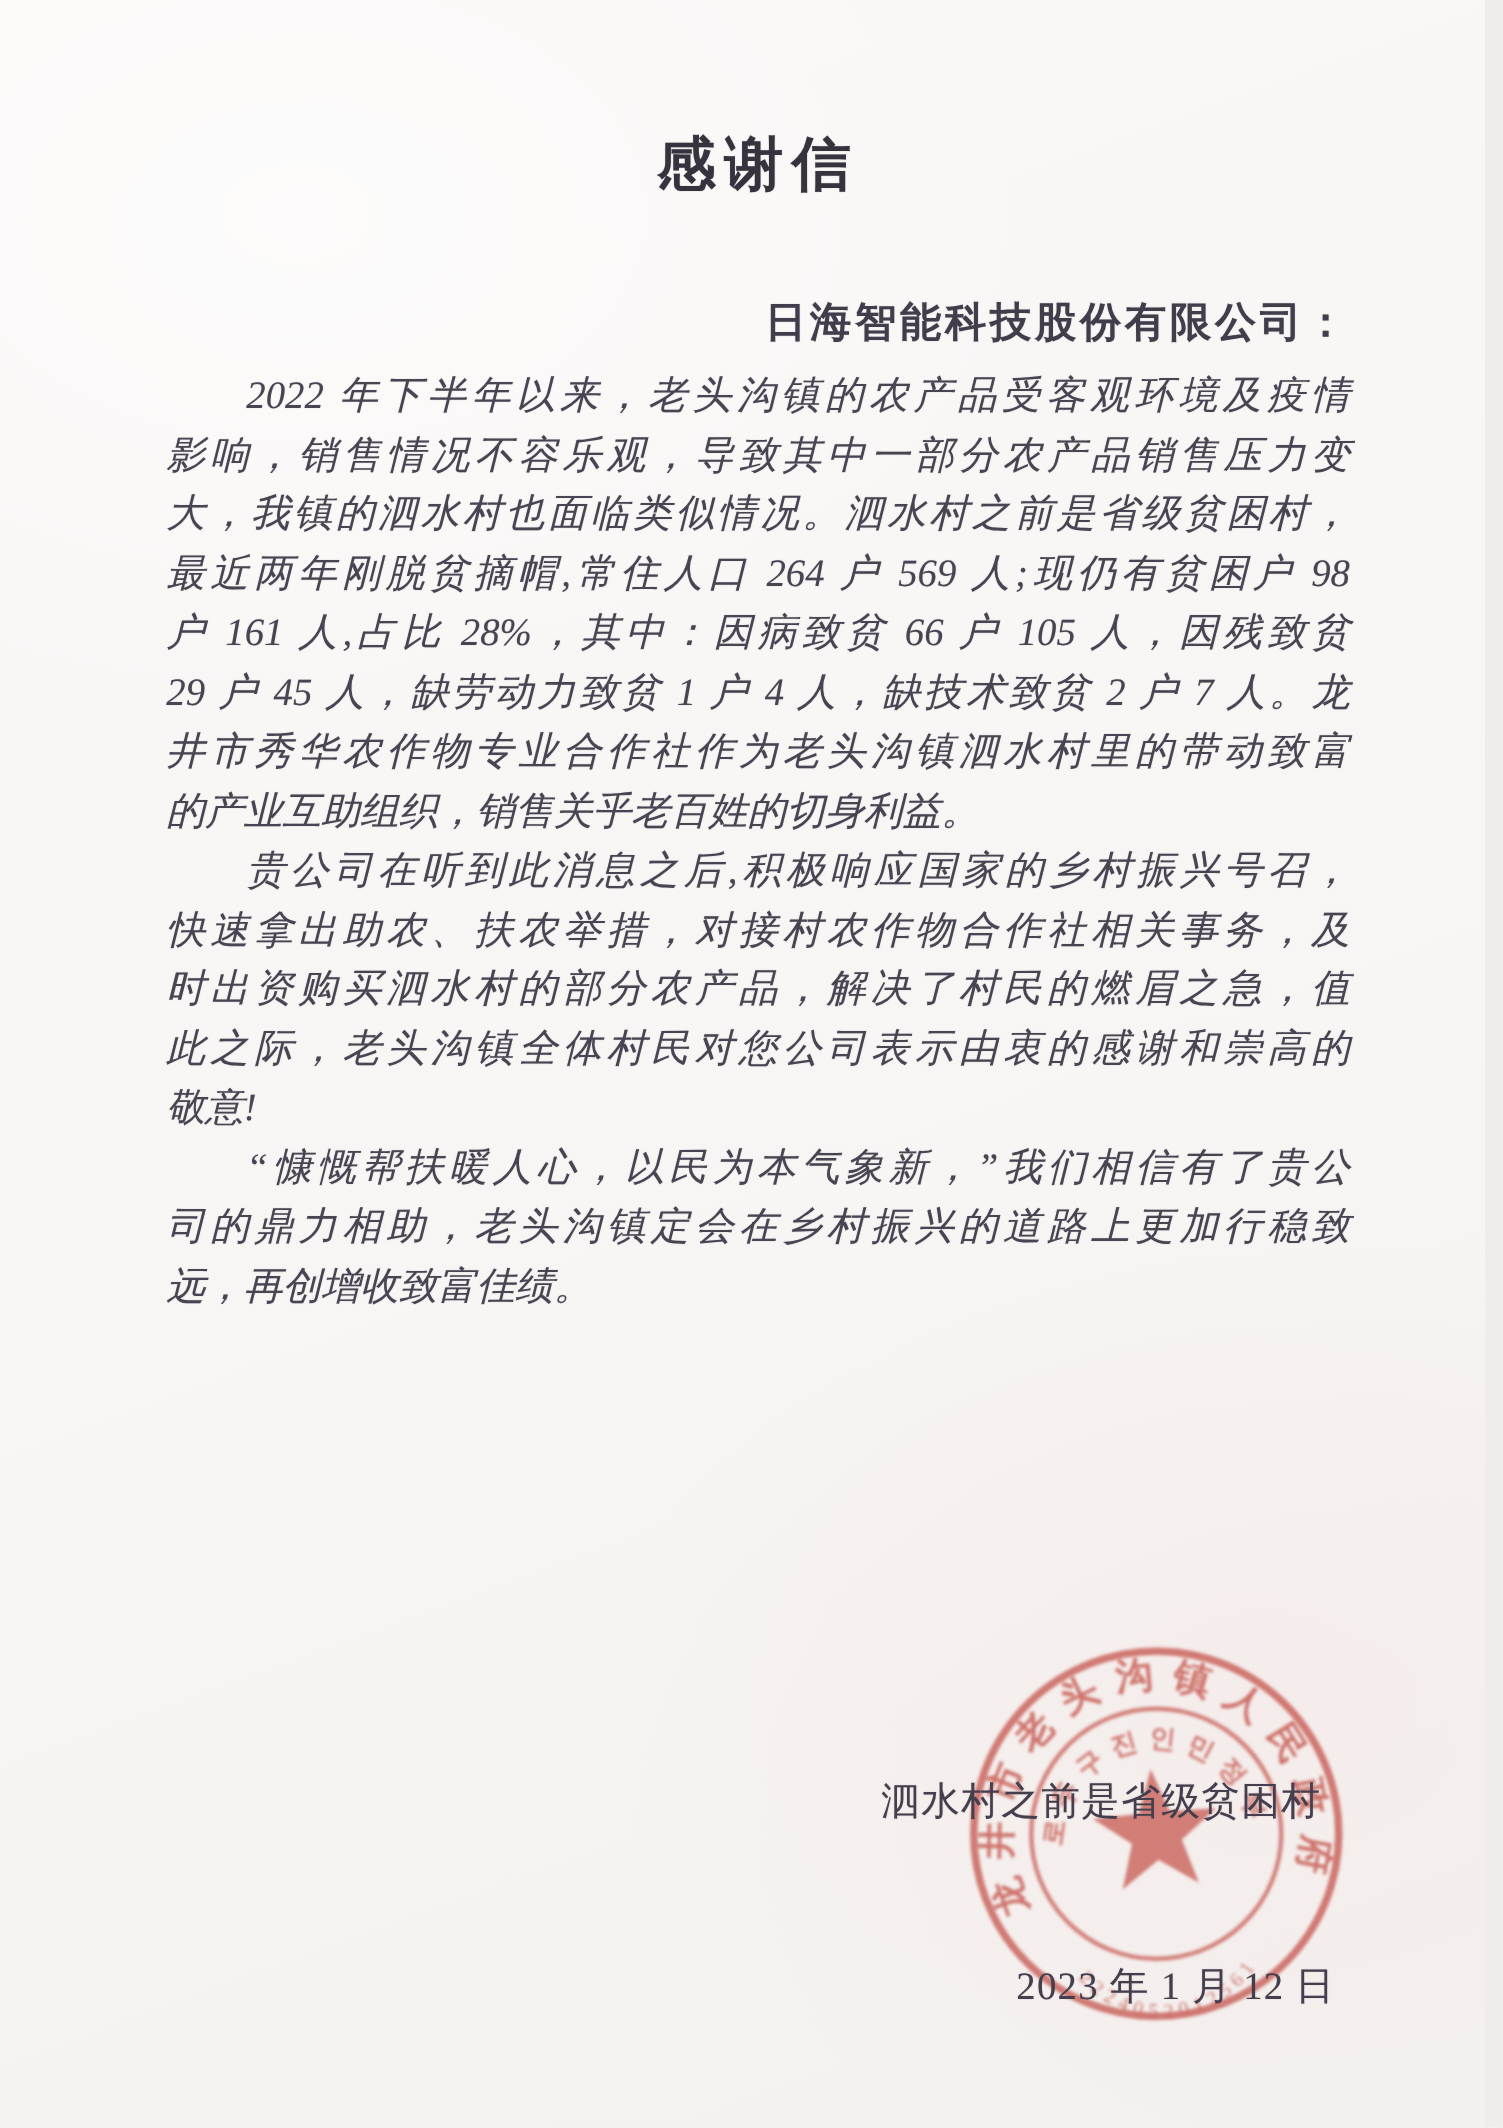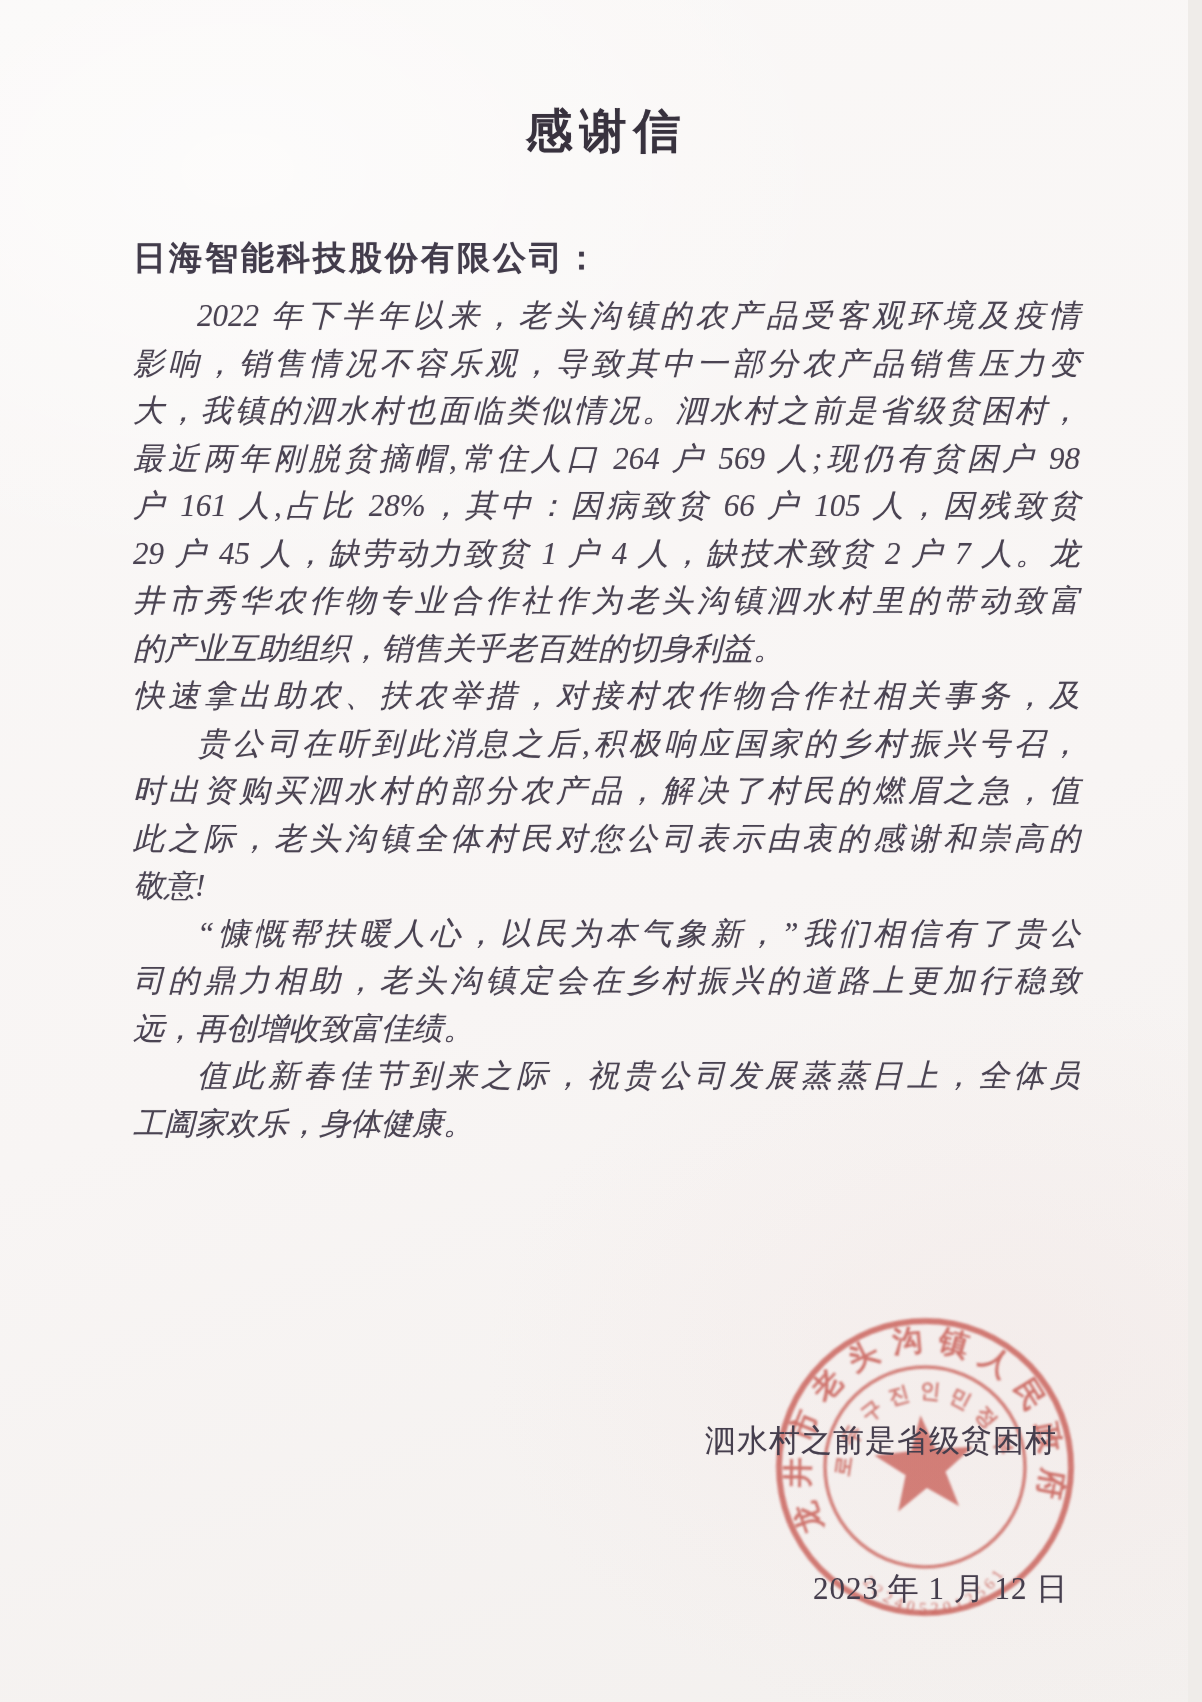--- a/index.html
+++ b/index.html
@@ -18,20 +18,21 @@
   .title{
     position:absolute;top:100px;left:133px;width:947px;
     text-align:center;font-size:47px;font-weight:bold;
     letter-spacing:7px;color:#38323e;
     text-shadow:0 0 1px rgba(56,50,62,.35);
   }
   .salutation{
     position:absolute;top:236px;left:133px;width:947px;
     font-size:33px;font-weight:bold;letter-spacing:3px;color:#423c4b;
     text-shadow:0 0 1px rgba(66,60,75,.3);
+    text-align:right;
   }
   .body-text{
     position:absolute;top:292px;left:133px;width:947px;
     font-size:31px;color:#4a4352;line-height:47.5px;
     text-shadow:0 0 1px rgba(74,67,82,.3);
     font-style:italic;
   }
   .line{
     text-align:justify;text-align-last:justify;
     white-space:normal;
@@ -72,34 +73,30 @@
         <div class="line first">2022 年下半年以来，老头沟镇的农产品受客观环境及疫情</div>
         <div class="line">影响，销售情况不容乐观，导致其中一部分农产品销售压力变</div>
         <div class="line">大，我镇的泗水村也面临类似情况。泗水村之前是省级贫困村，</div>
         <div class="line">最近两年刚脱贫摘帽,常住人口 264 户 569 人;现仍有贫困户 98</div>
         <div class="line">户 161 人,占比 28%，其中：因病致贫 66 户 105 人，因残致贫</div>
         <div class="line">29 户 45 人，缺劳动力致贫 1 户 4 人，缺技术致贫 2 户 7 人。龙</div>
         <div class="line">井市秀华农作物专业合作社作为老头沟镇泗水村里的带动致富</div>
         <div class="line last">的产业互助组织，销售关乎老百姓的切身利益。</div>
       </div>
       <div>
+        <div class="line first">贵公司在听到此消息之后,积极响应国家的乡村振兴号召，</div>
         <div class="line">快速拿出助农、扶农举措，对接村农作物合作社相关事务，及</div>
-        <div class="line first">贵公司在听到此消息之后,积极响应国家的乡村振兴号召，</div>
         <div class="line">时出资购买泗水村的部分农产品，解决了村民的燃眉之急，值</div>
         <div class="line">此之际，老头沟镇全体村民对您公司表示由衷的感谢和崇高的</div>
         <div class="line last">敬意!</div>
       </div>
       <div>
         <div class="line first">“慷慨帮扶暖人心，以民为本气象新，”我们相信有了贵公</div>
         <div class="line">司的鼎力相助，老头沟镇定会在乡村振兴的道路上更加行稳致</div>
         <div class="line last">远，再创增收致富佳绩。</div>
-      </div>
-      <div>
-        <div class="line first">值此新春佳节到来之际，祝贵公司发展蒸蒸日上，全体员</div>
-        <div class="line last">工阖家欢乐，身体健康。</div>
       </div>
     </div>
 
   <svg class="seal" viewBox="0 0 340 340" xmlns="http://www.w3.org/2000/svg">
     <defs>
       <path id="arc-cn" d="M74,237 A117,117 0 1 1 266,237" fill="none"></path>
       <path id="arc-kr" d="M94,177 A76,76 0 1 1 246,177" fill="none"></path>
       <path id="arc-num" d="M87,200 A88,88 0 1 0 253,200" fill="none"></path>
     </defs>
     <circle cx="170" cy="170" r="146" fill="none" stroke="#c9473e" stroke-width="6" opacity="0.85"></circle>

